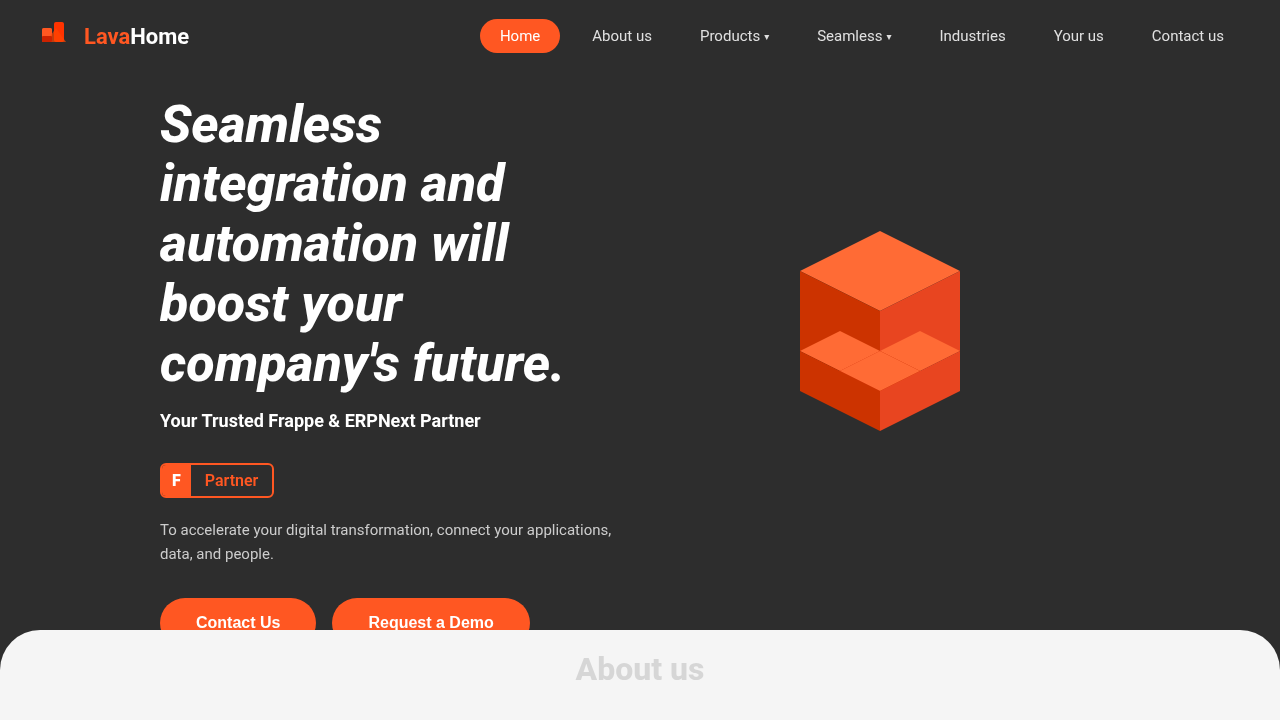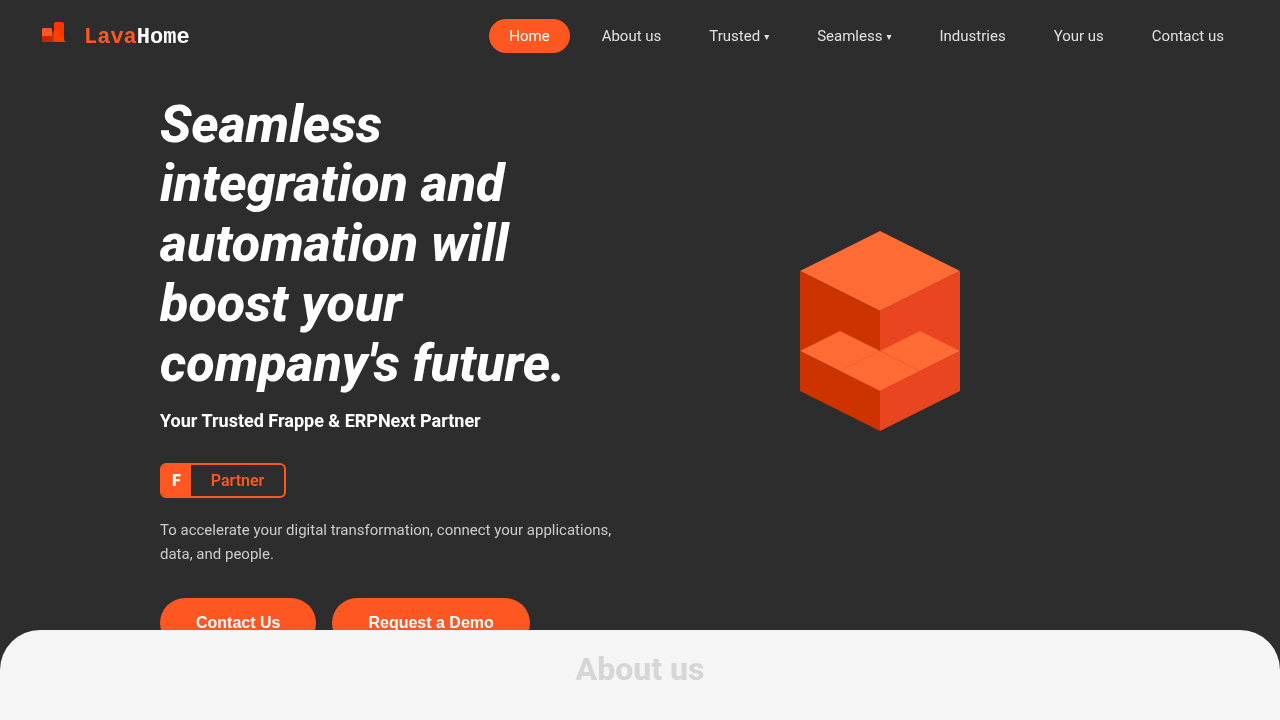--- a/index.html
+++ b/index.html
@@ -30,21 +30,20 @@
       width: 36px;
       height: 36px;
     }
     .logo-text {
       font-size: 22px;
       font-weight: 700;
       color: #ffffff;
     }
     .logo-text span {
       color: #ff5722;
-      font-family: Liberation Mono, monospace;
     }
     .nav-links {
       display: flex;
       align-items: flex-start;
       gap: 16px;
     }
     .nav-item {
       padding: 8px 16px;
       font-size: 15px;
       color: #e0e0e0;
@@ -101,21 +100,21 @@
       margin-bottom: 20px;
     }
     .partner-badge-icon {
       background-color: #ff5722;
       color: #ffffff;
       font-weight: 900;
       font-size: 16px;
       padding: 6px 10px;
     }
     .partner-badge-text {
-      padding: 6px 20px;
+      padding: 6px 14px;
       font-size: 16px;
       font-weight: 600;
       color: #ff5722;
     }
     .hero-description {
       font-size: 15px;
       color: #cccccc;
       line-height: 1.6;
       margin-bottom: 32px;
       max-width: 460px;
@@ -191,21 +190,21 @@
     </svg>
     <span class="logo-text">
       <span>Lava</span><span style="color:#ffffff">Home</span>
     </span>
   </div>
 
   <div class="nav-links">
     <div class="nav-item active">Home</div>
     <div class="nav-item">About us</div>
     <div class="nav-item">
-      <span>Trusted</span>
+      <span>Products</span>
       <span class="chevron">▾</span>
     </div>
     <div class="nav-item">
       <span>Seamless</span>
       <span class="chevron">▾</span>
     </div>
     <div class="nav-item">Industries</div>
     <div class="nav-item">Your us</div>
     <div class="nav-item">Contact us</div>
   </div>

